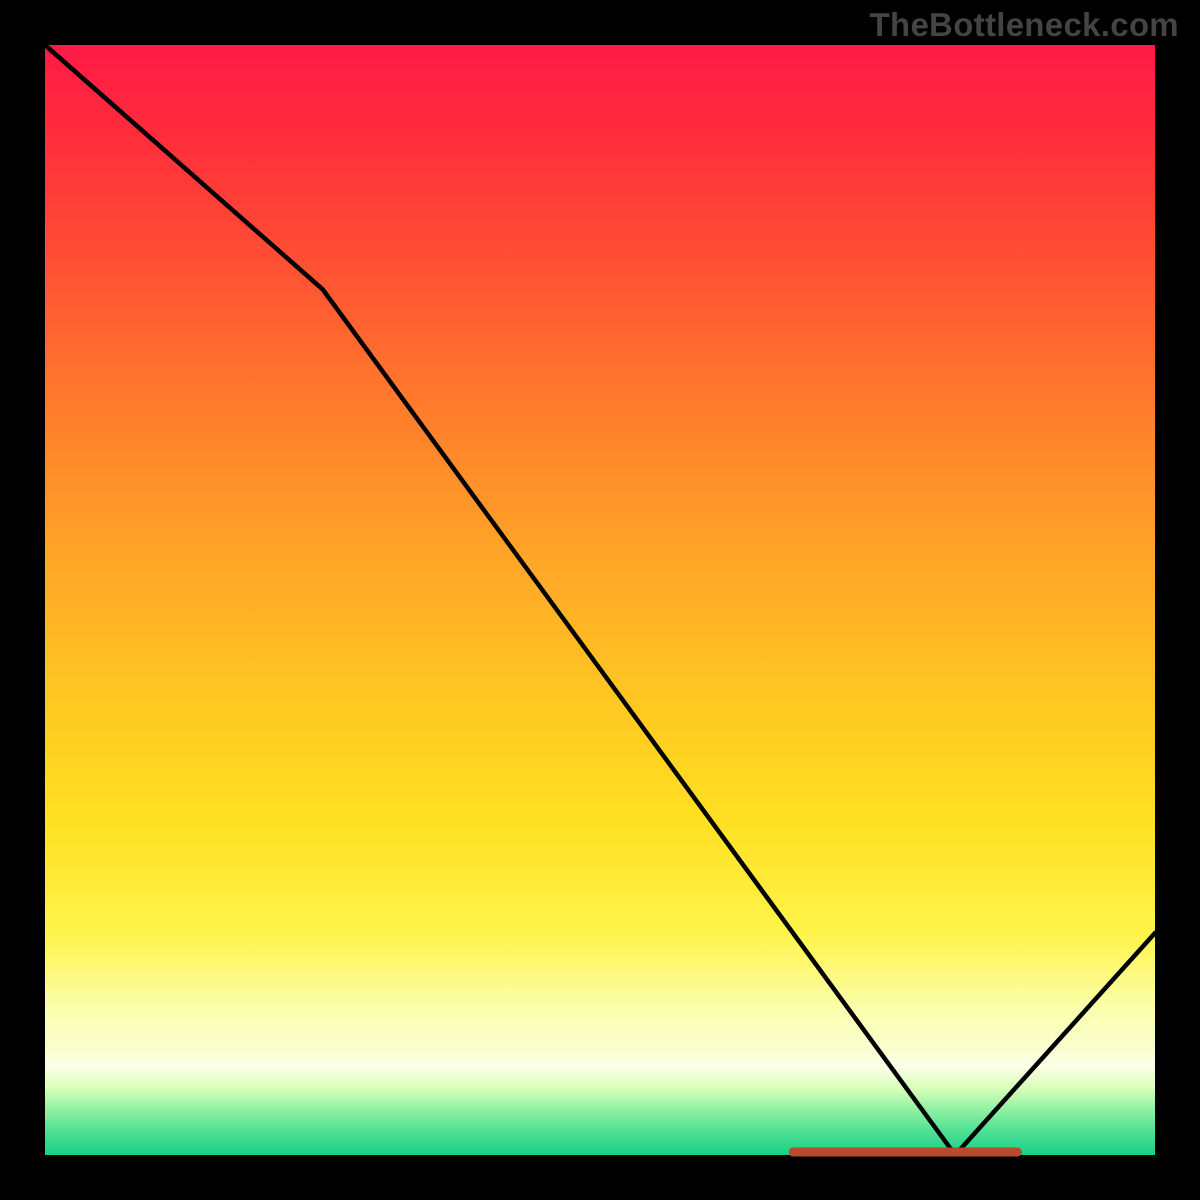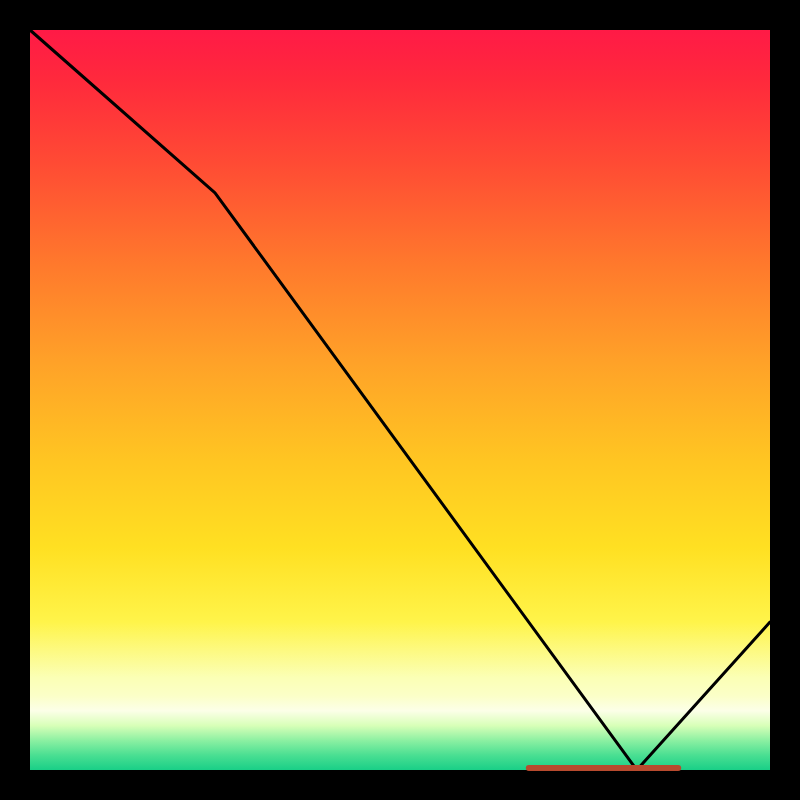--- a/index.html
+++ b/index.html
@@ -65,20 +65,21 @@
     stroke-linejoin: round;
   }
   .thin-bar {
     fill: #b84a2e;
   }
 </style>
 </head>
 <body>
 
 <div class="frame">
+  <div class="watermark">TheBottleneck.com</div>
 
   <div class="plot-area"></div>
 
   <svg class="overlay" viewBox="0 0 740 740">
     <path id="curve-path" class="line" d="M0.0 0.0 L185.0 162.8 L606.8 740.0 L740.0 592.0"></path>
     <rect id="highlight-bar" class="thin-bar" x="495.8" y="735.0" width="155.4" height="6" rx="3" fill="#b84a2e"></rect>
   </svg>
 </div>
 
 </body></html>

